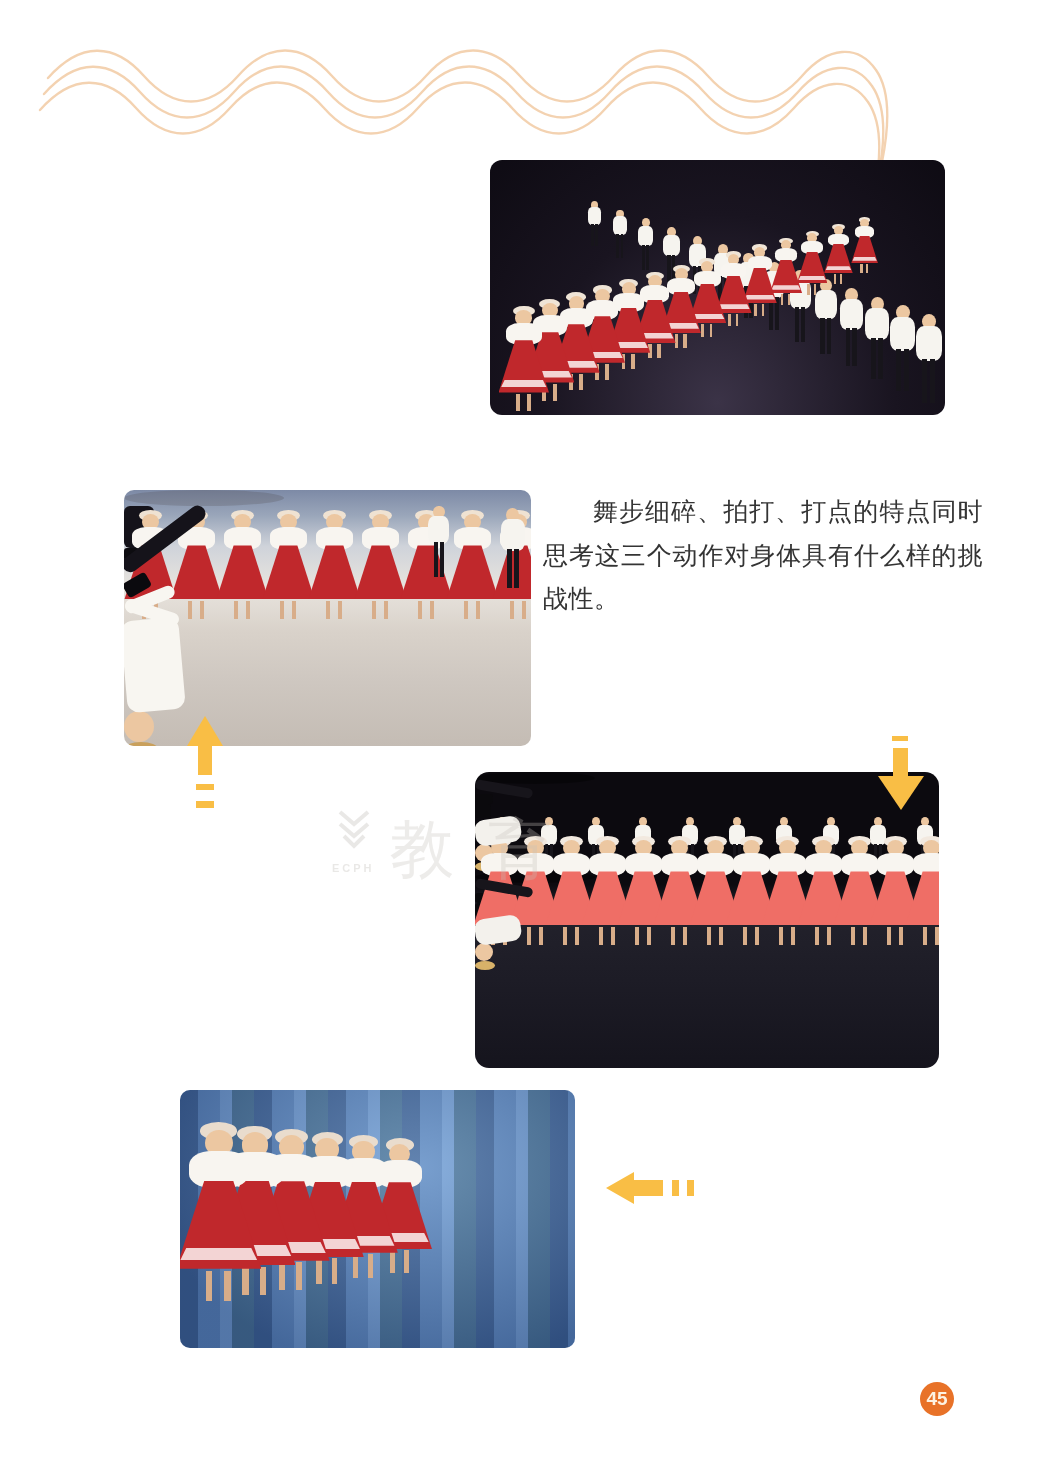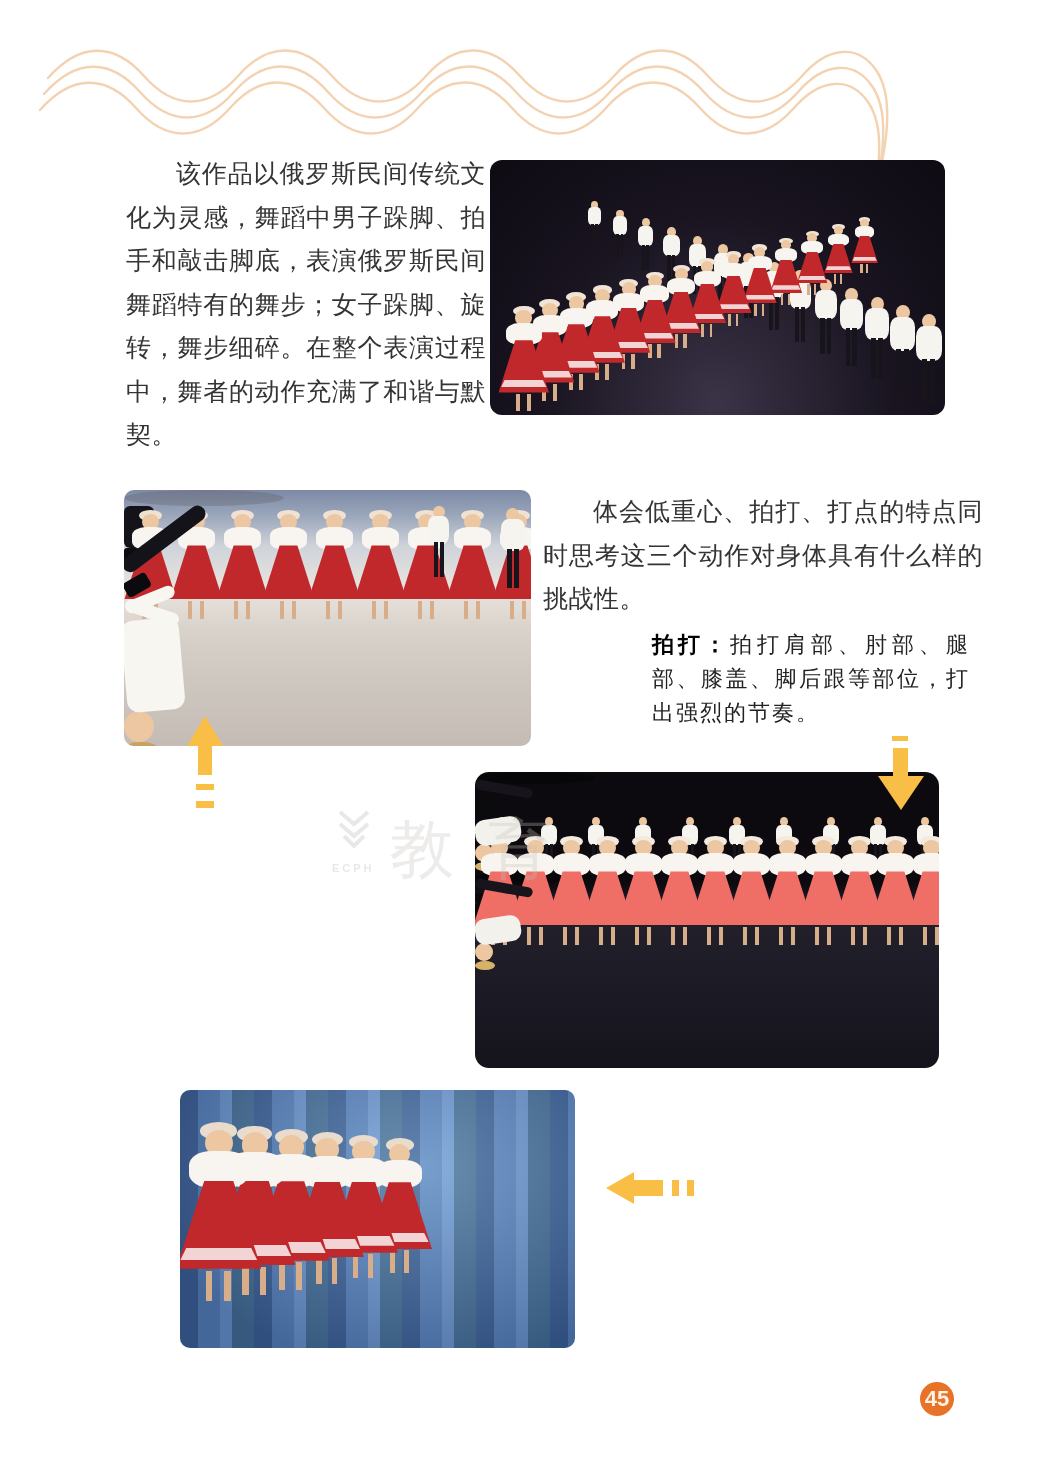--- a/index.html
+++ b/index.html
@@ -42,36 +42,35 @@
   .bar{background:var(--yellow);}
 
   
   .wm{z-index:5;opacity:.30;pointer-events:none;color:#b9b4ae;}
   .wm .big{font-size:64px;letter-spacing:34px;color:#c6c1bb;}
   .wm .org{font-size:11px;letter-spacing:3px;font-family:"Liberation Sans",sans-serif;font-weight:bold;}
 
   
   .badge{display:flex;align-items:center;justify-content:center;border-radius:50%;
          background:var(--orange);color:#fdf3e3;font-family:"Liberation Sans",sans-serif;
-         font-weight:bold;font-size:22px;z-index:4;}
+         font-weight:bold;font-size:19px;z-index:4;}
 </style>
 </head>
 <body>
 
 <div class="page">
 
   <svg class="abs" style="left:0;top:28px;width:1039px;height:260px;z-index:0;" viewBox="0 0 1039 260">
     <g fill="none" stroke="#F2CBA4" stroke-width="2.4" stroke-linecap="round" opacity="0.85">
       <path id="wv" d="M48,50 c32,-36 66,-36 96,-2 c30,34 64,34 94,0 c30,-34 64,-34 94,0 c30,34 64,34 94,0 c30,-34 64,-34 94,0 c30,34 64,34 94,0 c30,-34 64,-34 94,0 c30,34 64,34 94,0 c26,-30 56,-32 74,-6 c14,20 14,52 6,92 c-6,30 -16,46 -22,60"></path>
       <use href="#wv" transform="translate(-4,16)"></use>
       <use href="#wv" transform="translate(-8,32)"></use>
     </g>
   </svg>
 
-  <div class="abs body-text indent" style="left:126px;top:152px;width:360px;">该作品以俄罗斯民间传统文化为灵感，舞蹈中男子跺脚、拍手和敲击脚底，表演俄罗斯民间舞蹈特有的舞步；女子跺脚、旋转，舞步细碎。在整个表演过程中，舞者的动作充满了和谐与默契。</div>
 
   <div class="photo" id="ph1" style="left:490px;top:160px;width:455px;height:255px;
               background:radial-gradient(ellipse at 50% 95%, #3b3347 0%, #191420 55%, #0e0b13 100%);">
       <div class="dnc" style="left: 420px; top: 151.8px; width: 37.31px; height: 103.32px;">
         <i class="p-head"></i>
         <i class="p-shirt"></i>
         <i class="p-pant1"></i>
         <i class="p-pant2"></i>
       </div>
       <div class="dnc" style="left: 395px; top: 143.2px; width: 35.88px; height: 99.36px;">
@@ -371,25 +370,22 @@
       <div style="left: 188px; top: 206px; width: 34px; height: 13px; background: rgb(13, 12, 16); border-radius: 3px;"></div>
       <div style="left: 225px; top: 150px; width: 100px; height: 16px; background: rgb(21, 19, 26); border-radius: 8px; transform: rotate(-37deg); transform-origin: 0px 50%;"></div>
       <div style="left: 296px; top: 76px; width: 26px; height: 16px; background: rgb(11, 10, 14); border-radius: 4px; transform: rotate(-30deg);"></div>
       <div style="left: 146px; top: 112px; width: 52px; height: 13px; background: rgb(248, 246, 241); border-radius: 7px; transform: rotate(-22deg);"></div>
       <div style="left: 240px; top: 104px; width: 56px; height: 13px; background: rgb(248, 246, 241); border-radius: 7px; transform: rotate(18deg);"></div>
       <div style="left: 186px; top: 86px; width: 58px; height: 92px; background: rgb(248, 246, 241); border-radius: 12px; transform: rotate(-5deg);"></div>
       <div style="left: 206px; top: 56px; width: 30px; height: 31px; background: rgb(236, 199, 161); border-radius: 50%;"></div>
       <div style="left: 204px; top: 52px; width: 34px; height: 14px; background: rgb(201, 160, 92); border-radius: 50% 50% 20% 20%;"></div>
     </div>
 
-  <div class="abs body-text indent" style="left:543px;top:490px;width:440px;">体会低重心、拍打、打点的特点同时思考这三个动作对身体具有什么样的挑战性。</div>
-
-  <p class="abs kai" style="left:652px;top:628px;width:318px;margin:0;">
-    <b>拍打：</b><span>拍打肩部、肘部、腿部、膝盖、脚后跟等部位，打出强烈的节奏。</span>
-  </p>
+  <div class="abs body-text indent" style="left:543px;top:490px;width:440px;">舞步细碎、拍打、打点的特点同时思考这三个动作对身体具有什么样的挑战性。</div>
+
 
   <div class="abs arrow" style="left:187px;top:716px;">
     <div class="tri-up"></div>
     <div class="bar" style="position:absolute;left:11px;top:29px;width:14px;height:30px;"></div>
     <div class="bar" style="position:absolute;left:9px;top:68px;width:18px;height:6px;"></div>
     <div class="bar" style="position:absolute;left:9px;top:85px;width:18px;height:7px;"></div>
   </div>
 
   <div class="abs arrow" style="left:878px;top:736px;">
     <div class="bar" style="position:absolute;left:14px;top:0;width:16px;height:5px;"></div>

